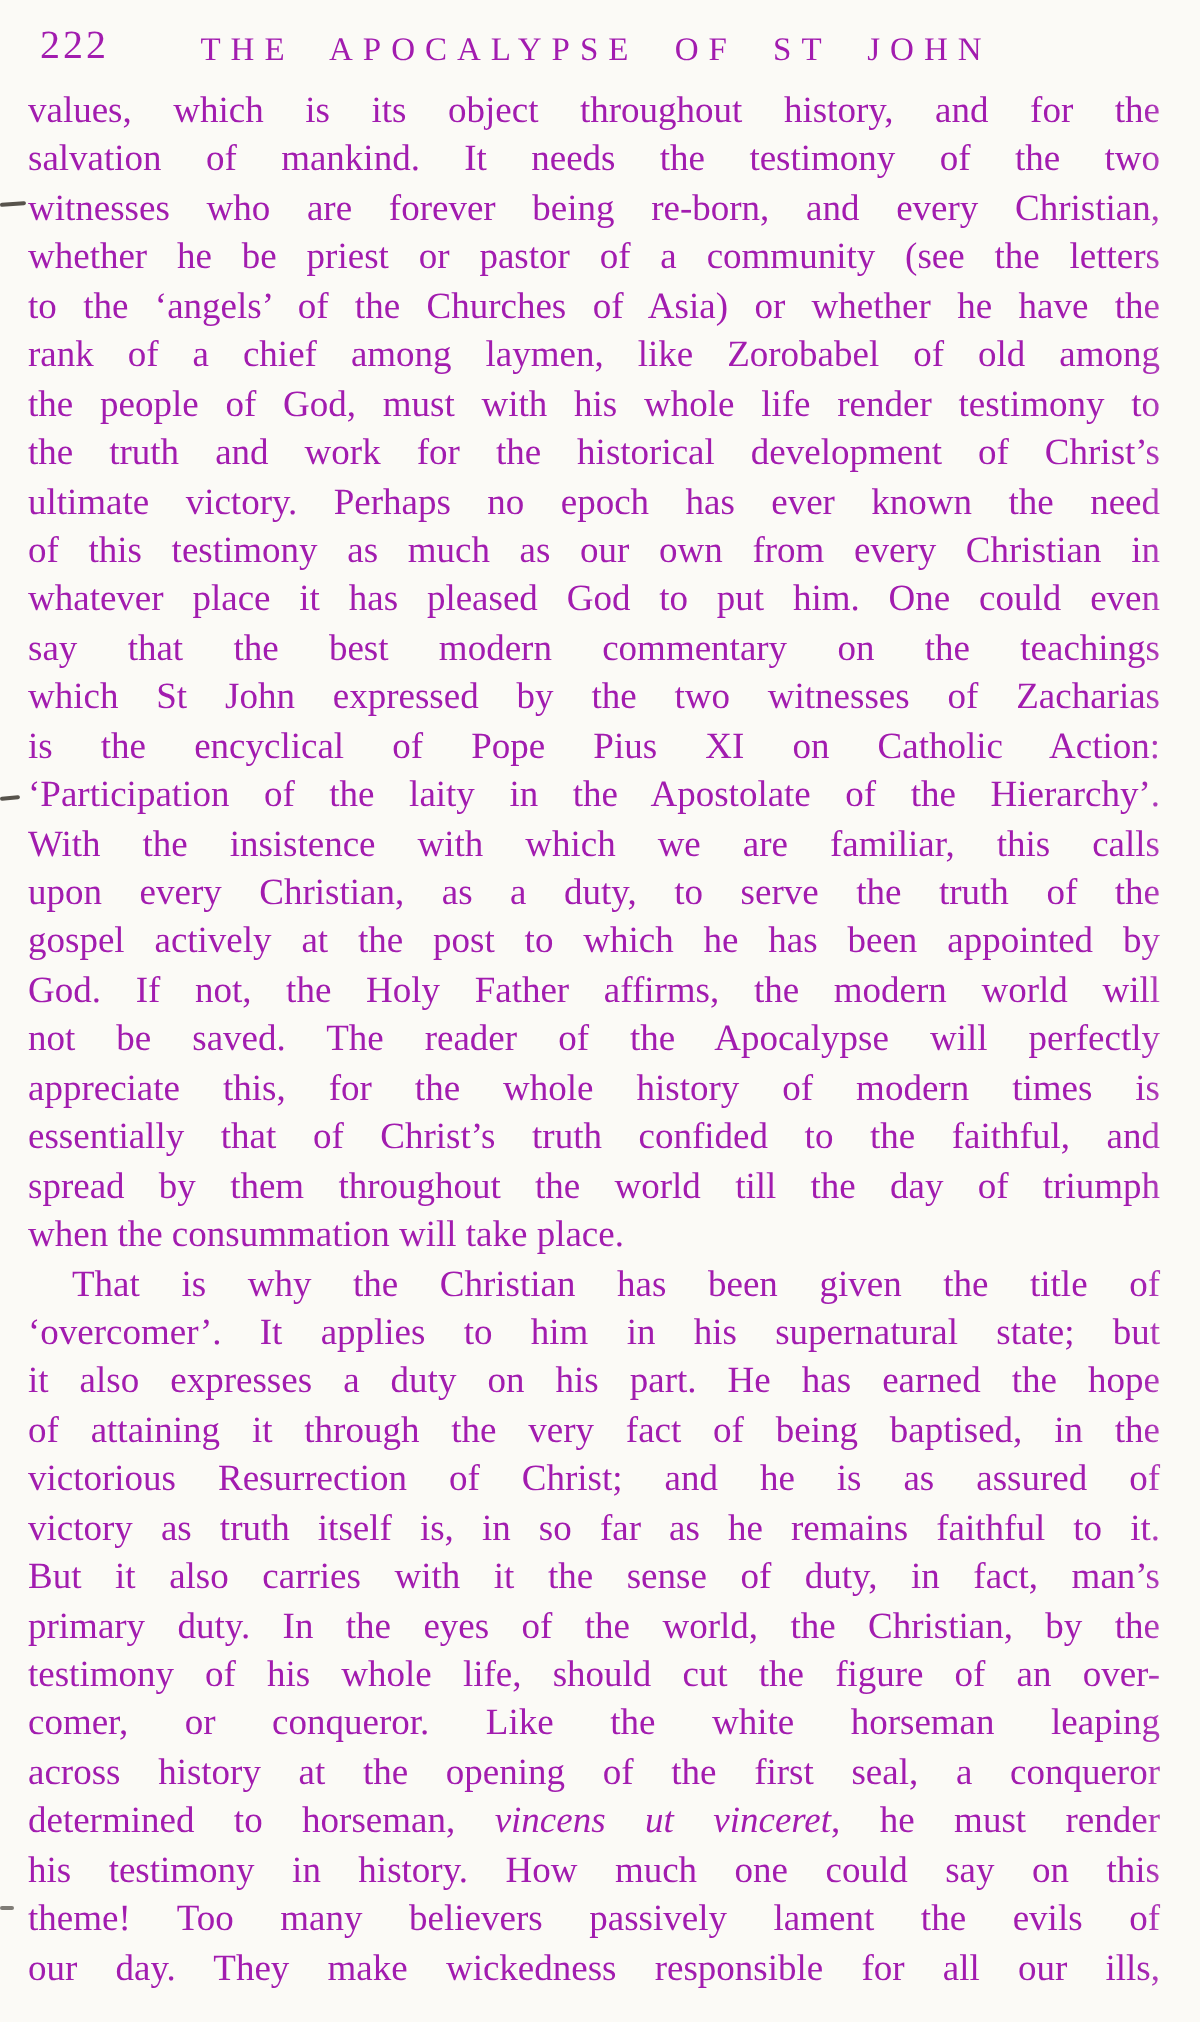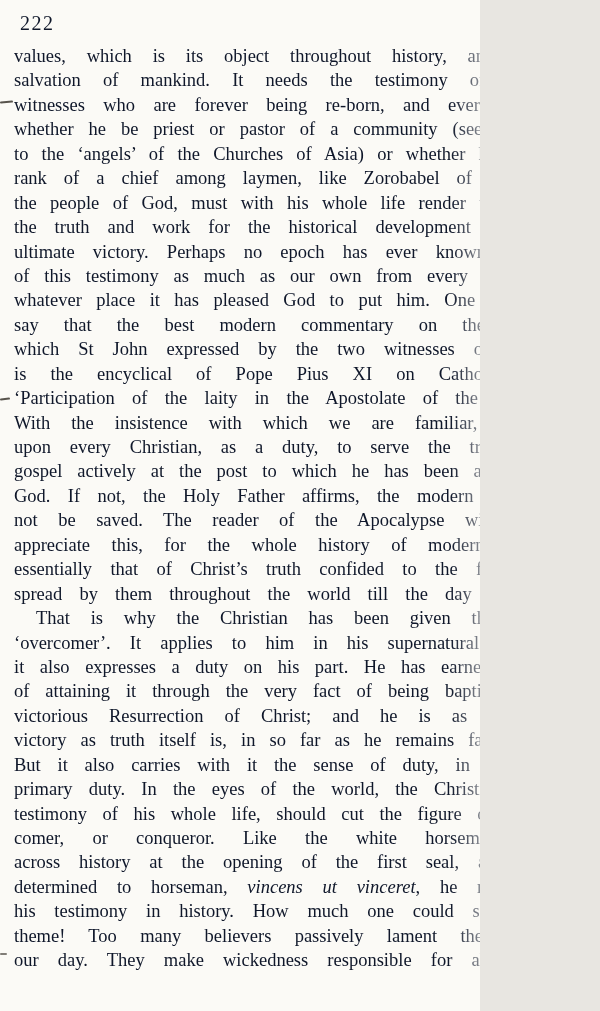--- a/index.html
+++ b/index.html
@@ -2,26 +2,26 @@
 <html><head>
 <meta charset="utf-8">
 <style>
   html, body {
     margin: 0;
     padding: 0;
     background: #e8e6e1;
   }
   .page {
     position: relative;
-    width: 480px;
+    width: 600px;
     height: 1011px;
     background: #fbfaf6;
     overflow: hidden;
     font-family: "Liberation Serif", "DejaVu Serif", serif;
-    color: #0f172a;
+    color: #a21caf;
   }
   .header {
     position: absolute;
     top: 12px;
     left: 14px;
     right: 18px;
     height: 26px;
   }
   .page-num {
     position: absolute;
@@ -84,20 +84,21 @@
     pointer-events: none;
   }
 </style>
 </head>
 <body>
 
 <div class="page">
 
   <div class="header">
     <span class="page-num">222</span>
+    <span class="head-title">THE APOCALYPSE OF ST JOHN</span>
   </div>
 
   <div class="text-block">
 
     <div>
       <div class="line">values, which is its object throughout history, and for the</div>
       <div class="line">salvation of mankind. It needs the testimony of the two</div>
       <div class="line">witnesses who are forever being re-born, and every Christian,</div>
       <div class="line">whether he be priest or pastor of a community (see the letters</div>
       <div class="line">to the ‘angels’ of the Churches of Asia) or whether he have the</div>
@@ -112,20 +113,21 @@
       <div class="line">is the encyclical of Pope Pius XI on Catholic Action:</div>
       <div class="line">‘Participation of the laity in the Apostolate of the Hierarchy’.</div>
       <div class="line">With the insistence with which we are familiar, this calls</div>
       <div class="line">upon every Christian, as a duty, to serve the truth of the</div>
       <div class="line">gospel actively at the post to which he has been appointed by</div>
       <div class="line">God. If not, the Holy Father affirms, the modern world will</div>
       <div class="line">not be saved. The reader of the Apocalypse will perfectly</div>
       <div class="line">appreciate this, for the whole history of modern times is</div>
       <div class="line">essentially that of Christ’s truth confided to the faithful, and</div>
       <div class="line">spread by them throughout the world till the day of triumph</div>
+      <div class="line endpara">when the consummation will take place.</div>
     </div>
 
     <div>
       <div class="line indent">That is why the Christian has been given the title of</div>
       <div class="line">‘overcomer’. It applies to him in his supernatural state; but</div>
       <div class="line">it also expresses a duty on his part. He has earned the hope</div>
       <div class="line">of attaining it through the very fact of being baptised, in the</div>
       <div class="line">victorious Resurrection of Christ; and he is as assured of</div>
       <div class="line">victory as truth itself is, in so far as he remains faithful to it.</div>
       <div class="line">But it also carries with it the sense of duty, in fact, man’s</div>

